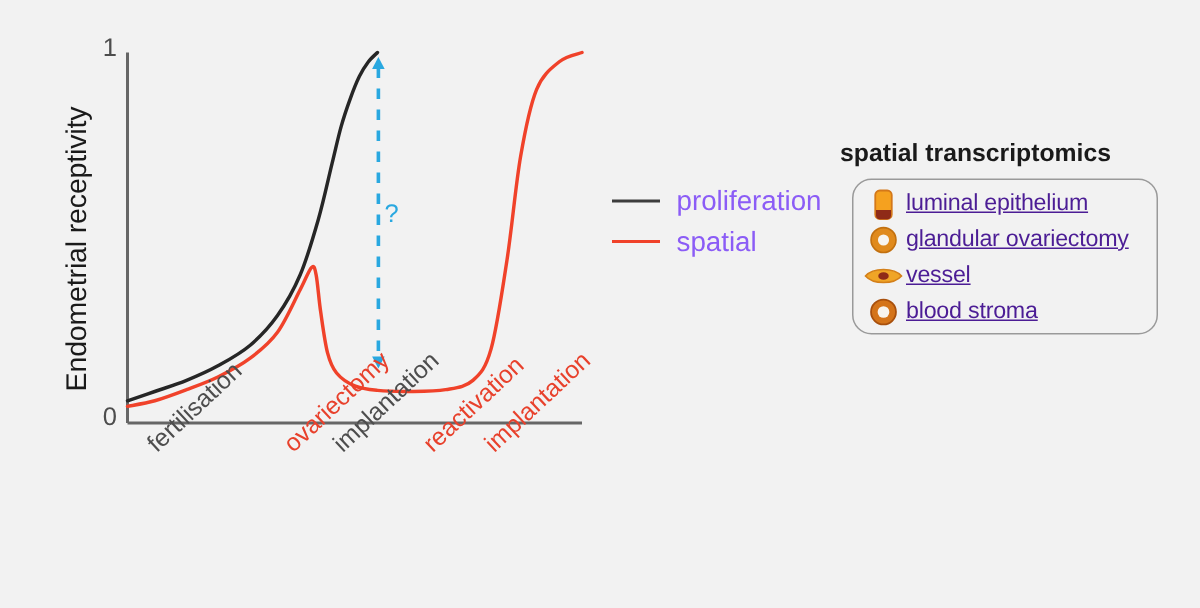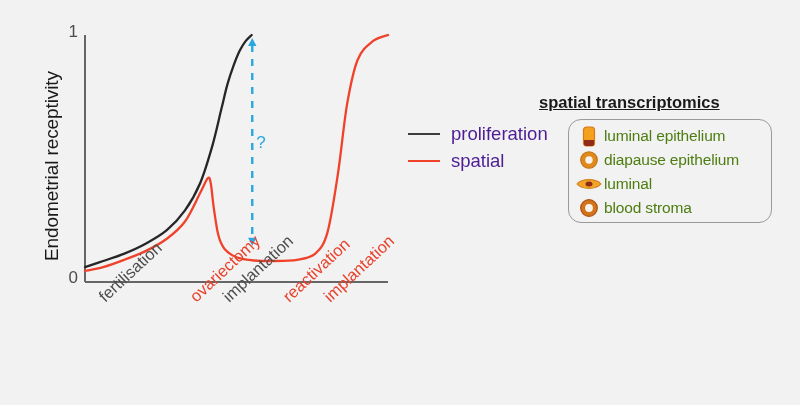--- a/index.html
+++ b/index.html
@@ -75,34 +75,33 @@
   }
   .legend-line {
     width: 32px;
     height: 0;
     border-top-width: 2.2px;
     border-top-style: solid;
     margin-right: 11px;
   }
   .legend-label {
     font-size: 18.5px;
-    color: #4c1d95;
+    color: #8b5cf6;
     white-space: nowrap;
   }
 
   
   .st-title {
     position: absolute;
-    left: 539px;
+    left: 560px;
     top: 93px;
     font-size: 16.5px;
     font-weight: bold;
     color: #1a1a1a;
     white-space: nowrap;
-    text-decoration: underline;
   }
   .st-box {
     position: absolute;
     left: 568px;
     top: 119px;
     width: 204px;
     height: 104px;
     border: 1.4px solid #9a9a9a;
     border-radius: 13px;
     background: #f2f2f2;
@@ -122,24 +121,25 @@
   .st-icon {
     width: 26px;
     min-width: 26px;
     height: 24px;
     display: flex;
     align-items: center;
     justify-content: center;
   }
   .st-label {
     font-size: 15.5px;
-    color: #4d7c0f;
+    color: #4c1d95;
     white-space: nowrap;
     margin-left: 2px;
     letter-spacing: -0.15px;
+    text-decoration: underline;
   }
 </style>
 </head>
 <body>
 
 <div id="root">
 
   <div class="ylabel">Endometrial receptivity</div>
 
   <div class="ytick ytick-1">1</div>
@@ -194,31 +194,31 @@
       <span class="st-label">luminal epithelium</span>
     </div>
 
     <div class="st-row">
       <span class="st-icon">
         <svg width="20" height="20" viewBox="0 0 20 20">
           <circle cx="10" cy="10" r="8.3" fill="#e08a1c" stroke="#c2700f" stroke-width="1.1"></circle>
           <circle cx="10" cy="10" r="3.7" fill="#f7f4ef"></circle>
         </svg>
       </span>
-      <span class="st-label">diapause epithelium</span>
+      <span class="st-label">glandular ovariectomy</span>
     </div>
 
     <div class="st-row">
       <span class="st-icon">
         <svg width="26" height="16" viewBox="0 0 26 16">
           <path d="M1 8 C6 2.2 20 2.2 25 8 C20 13.8 6 13.8 1 8 Z" fill="#f0a527" stroke="#d4801a" stroke-width="1.1"></path>
           <ellipse cx="13" cy="8" rx="3.5" ry="2.5" fill="#8f2b18"></ellipse>
         </svg>
       </span>
-      <span class="st-label">luminal</span>
+      <span class="st-label">vessel</span>
     </div>
 
     <div class="st-row">
       <span class="st-icon">
         <svg width="20" height="20" viewBox="0 0 20 20">
           <circle cx="10" cy="10" r="8.3" fill="#d4741a" stroke="#a8500d" stroke-width="1.2"></circle>
           <circle cx="10" cy="10" r="3.9" fill="#f7f4ef"></circle>
         </svg>
       </span>
       <span class="st-label">blood stroma</span>

